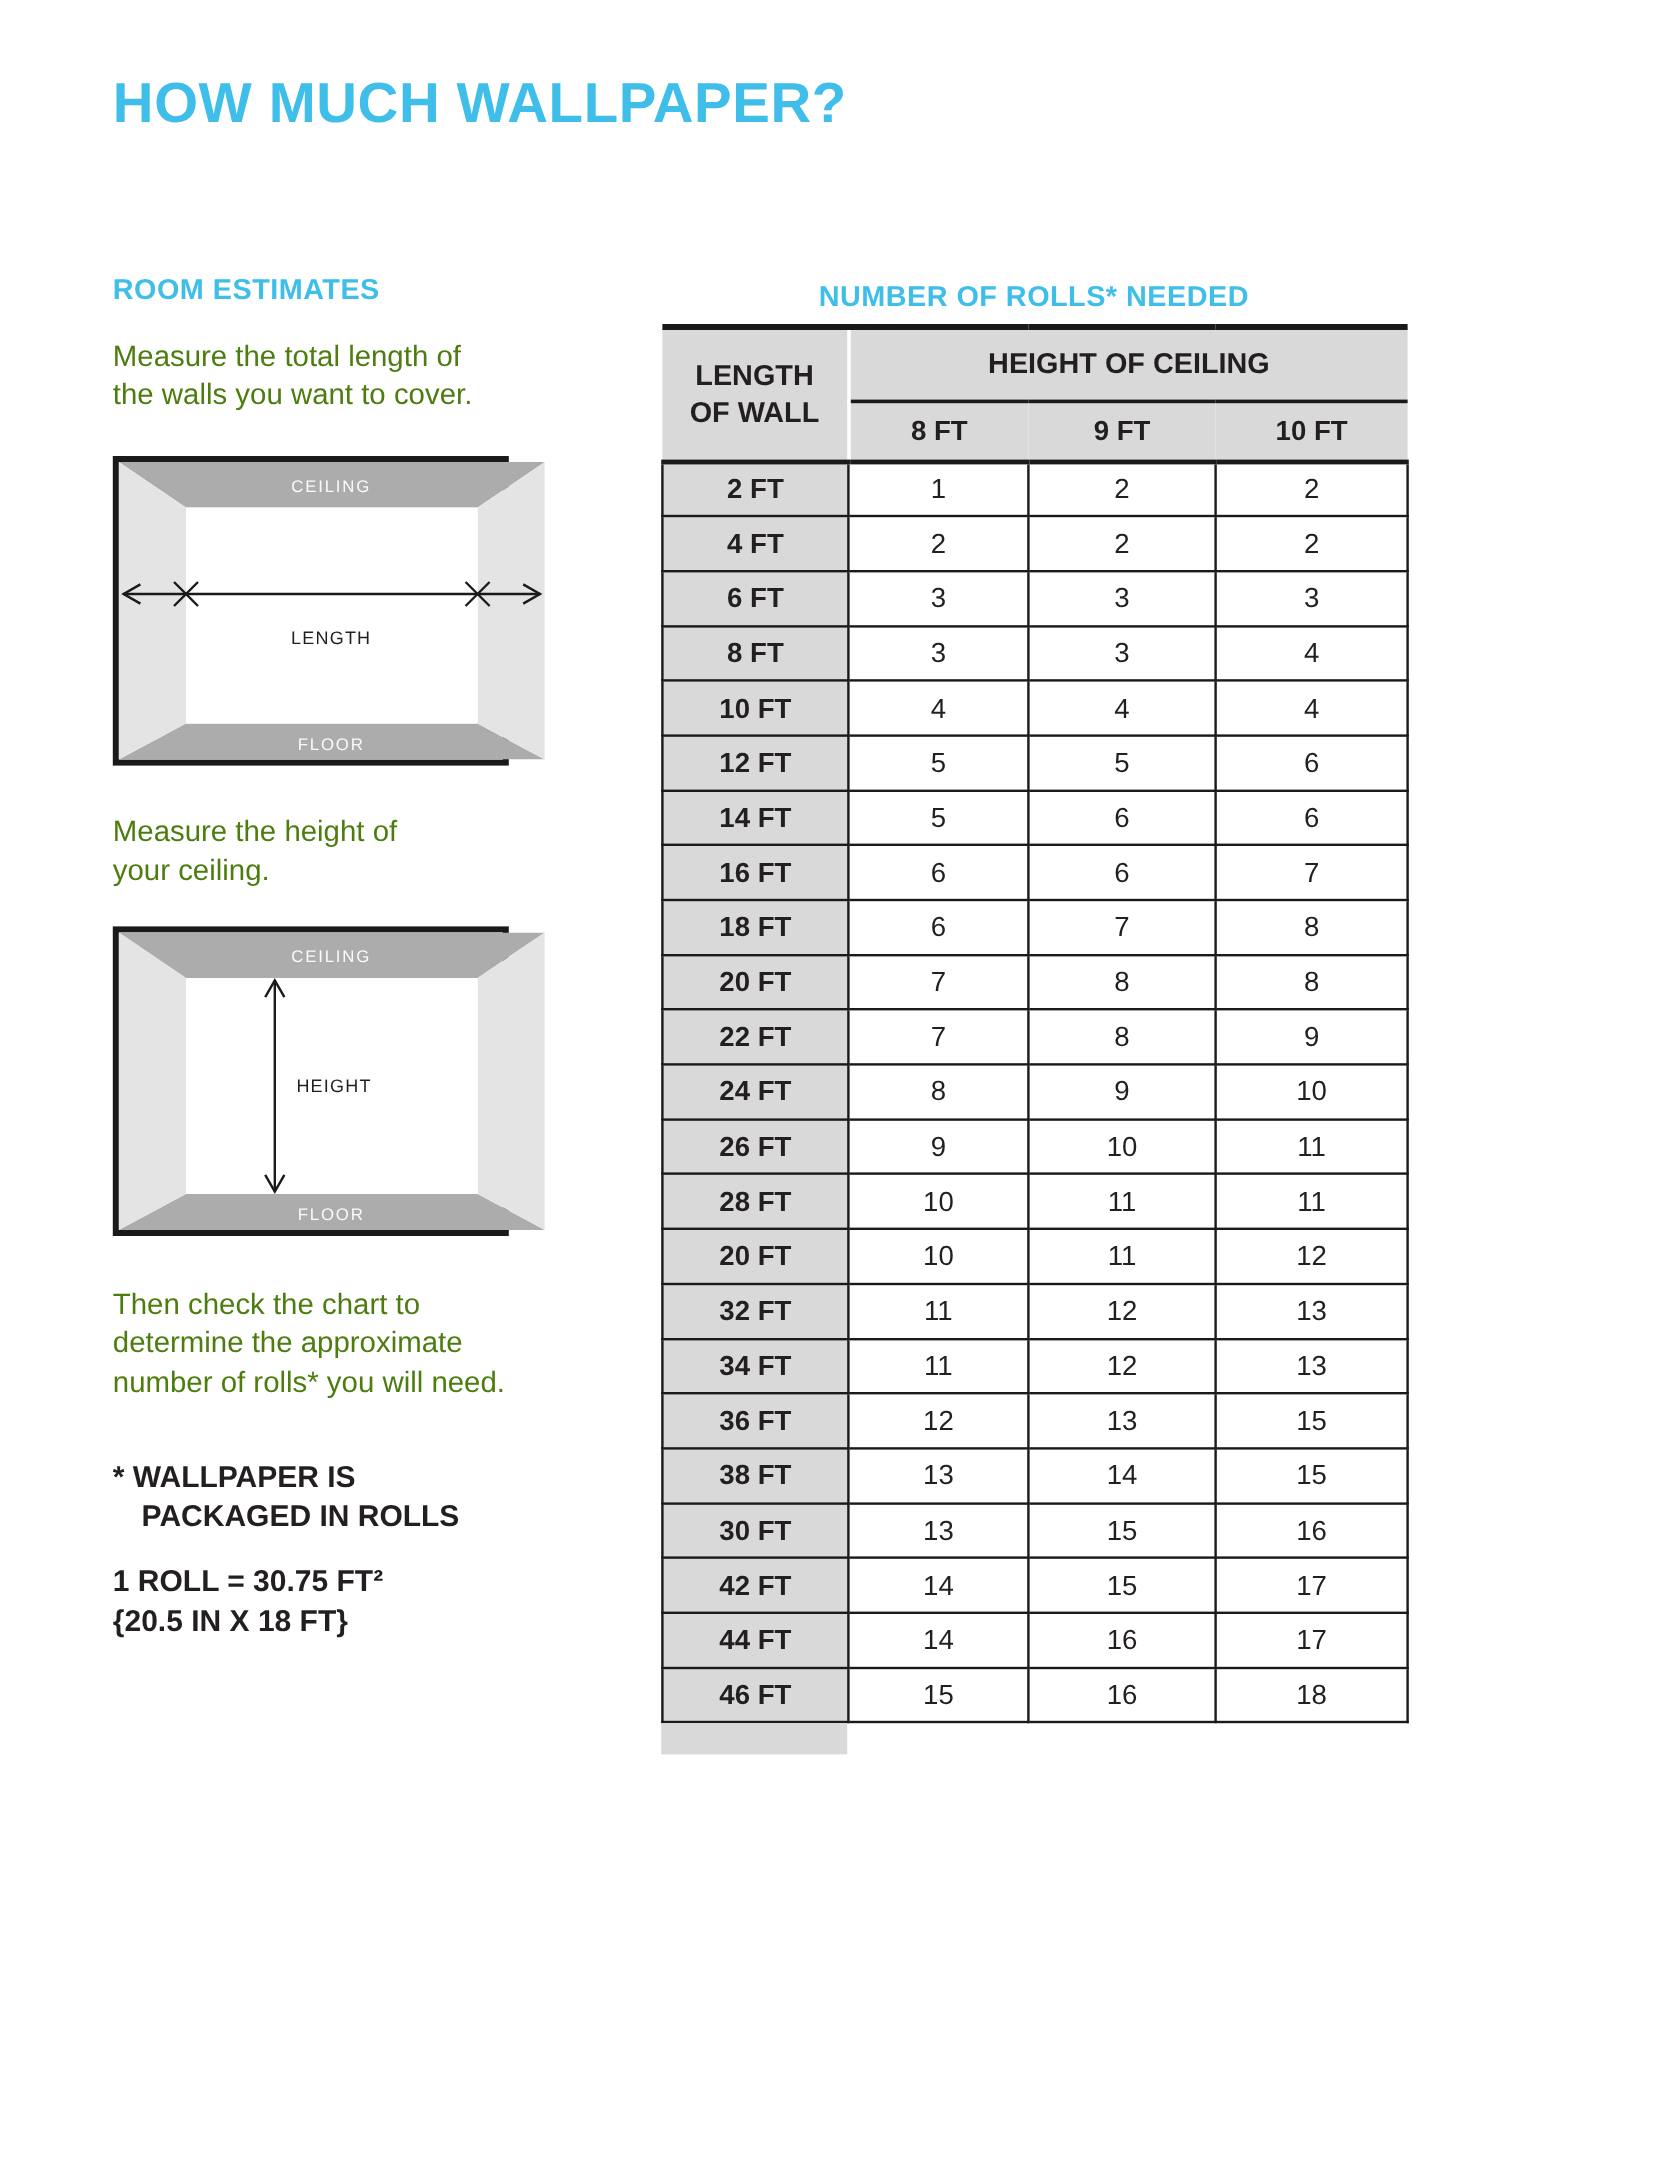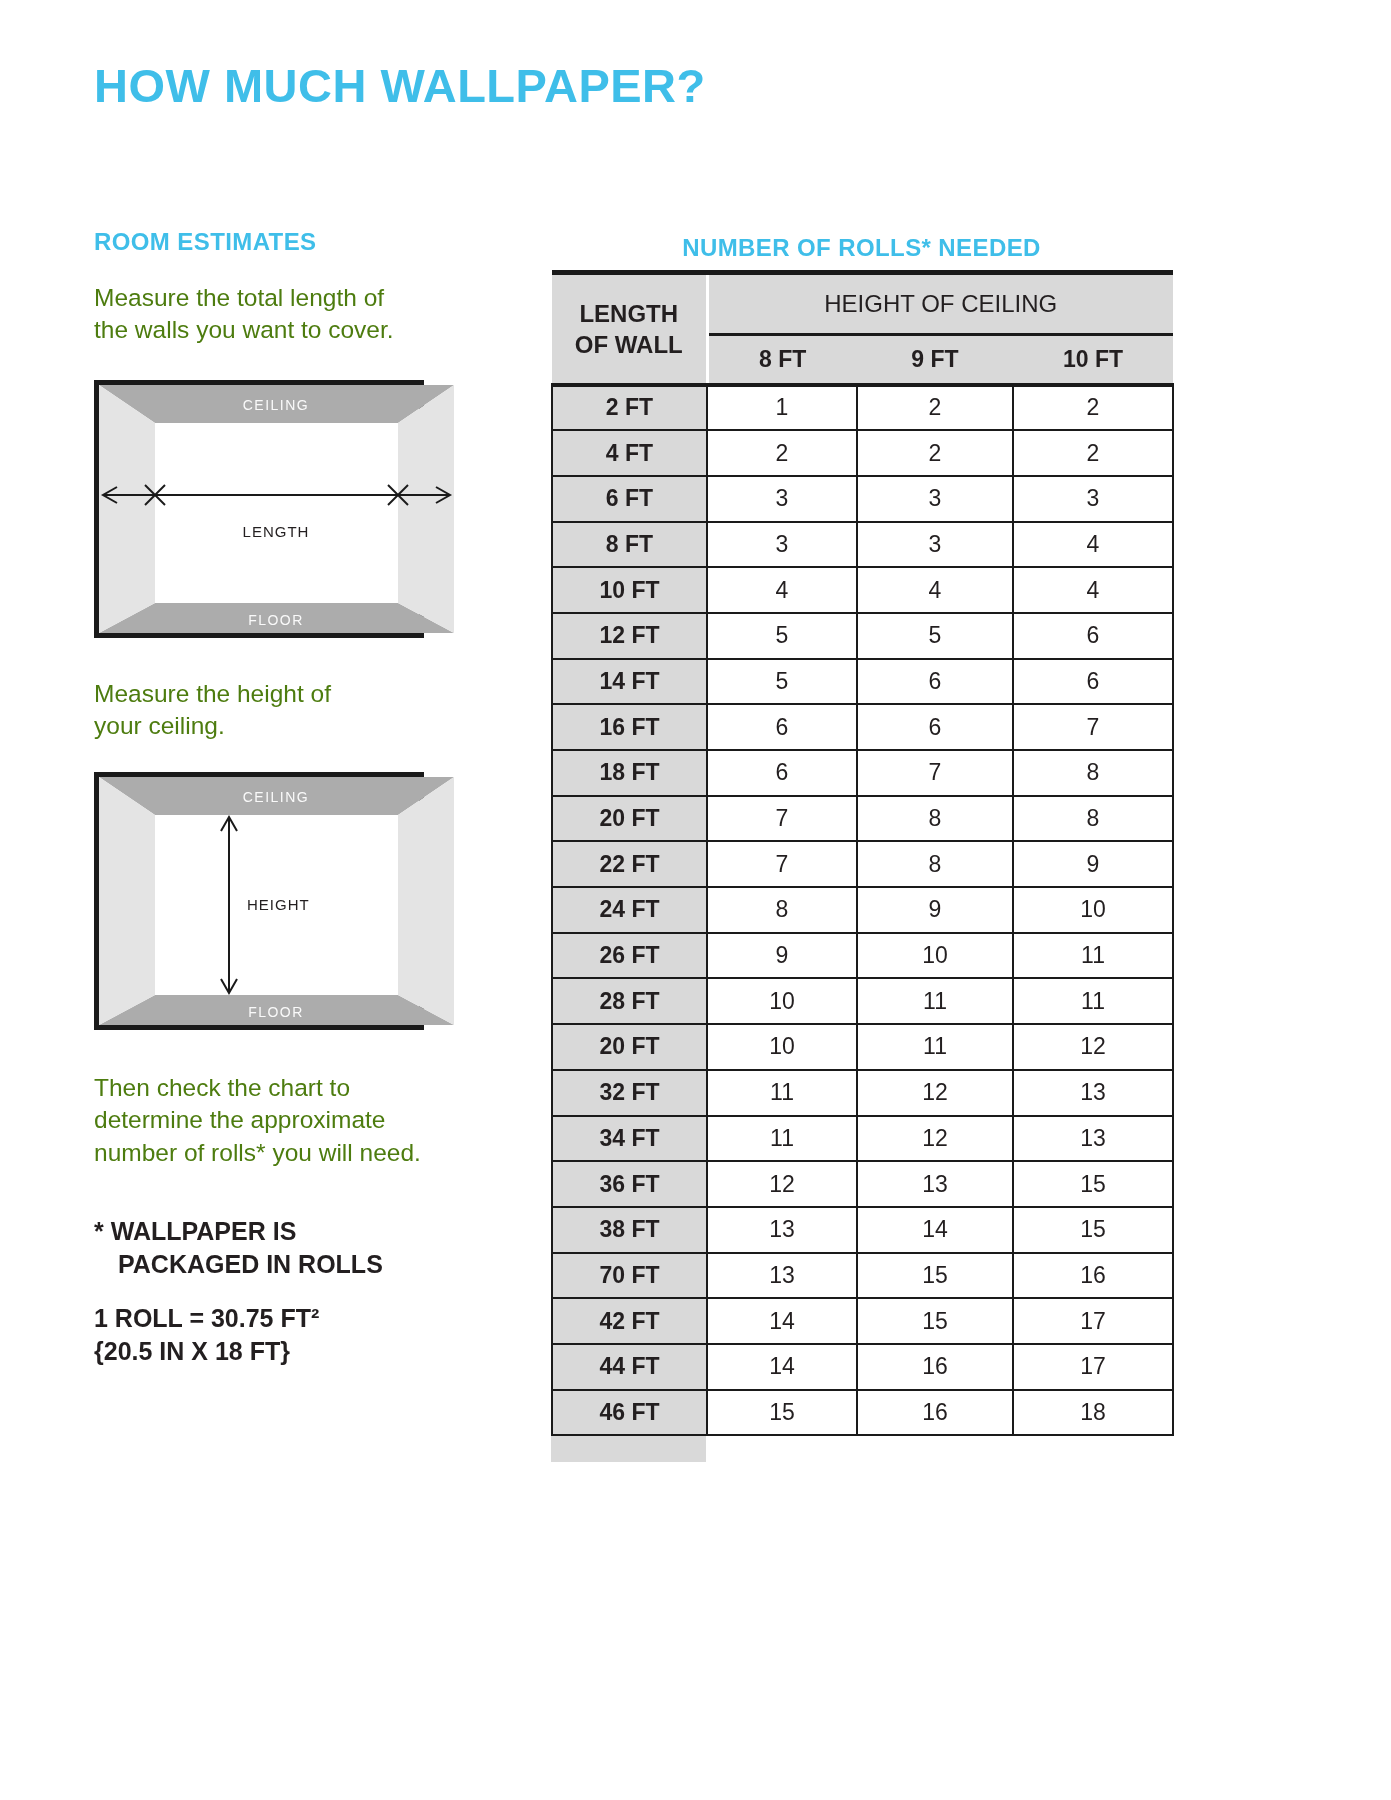--- a/index.html
+++ b/index.html
@@ -50,21 +50,21 @@
     border-top:5px solid #1a1a1a;
   }
   th, td { text-align:center; vertical-align:middle; font-size:23px; color:#231F20; }
   th.rowgroup {
     background:#D9D9D9; font-size:24px; font-weight:bold; line-height:1.3;
     white-space:pre-line;
     border-right:3px solid #ffffff;
     border-bottom:4px solid #1a1a1a;
   }
   th.colgroup {
-    background:#D9D9D9; font-size:24px; font-weight:normal;
+    background:#D9D9D9; font-size:24px; font-weight:bold;
     height:62px;
     border-bottom:3px solid #1a1a1a;
   }
   tr.subheader th {
     background:#D9D9D9; font-size:23px; font-weight:bold;
     height:50px; border-left:0; border-right:0;
     border-bottom:4px solid #1a1a1a;
   }
   tbody th {
     background:#D9D9D9; font-weight:bold;
@@ -274,21 +274,21 @@
           <td>13</td>
           <td>15</td>
         </tr>
         <tr>
           <th>38 FT</th>
           <td>13</td>
           <td>14</td>
           <td>15</td>
         </tr>
         <tr>
-          <th>70 FT</th>
+          <th>30 FT</th>
           <td>13</td>
           <td>15</td>
           <td>16</td>
         </tr>
         <tr>
           <th>42 FT</th>
           <td>14</td>
           <td>15</td>
           <td>17</td>
         </tr>

